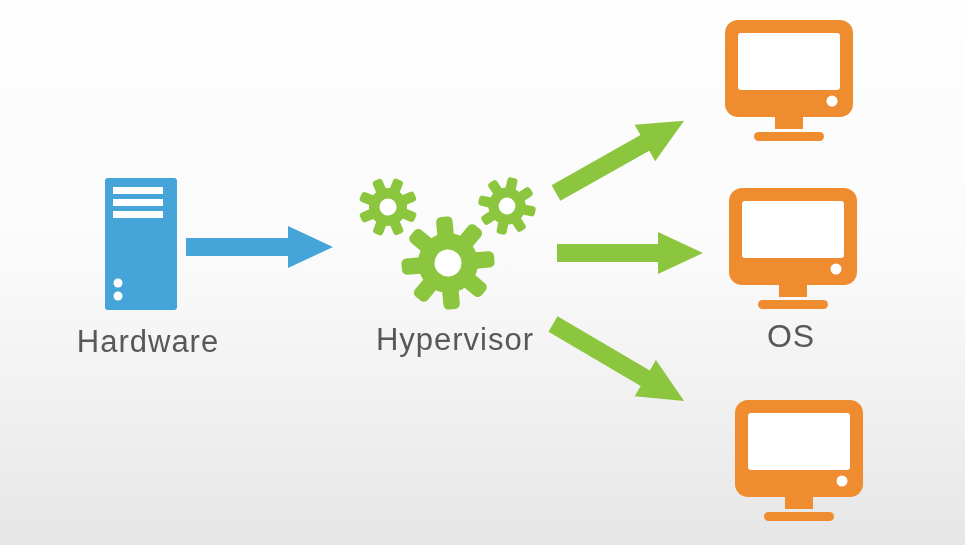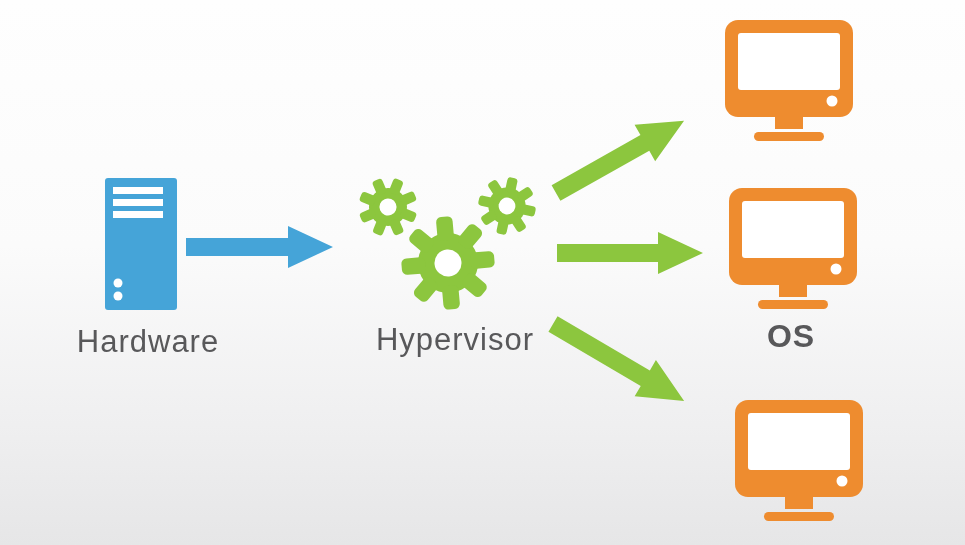--- a/index.html
+++ b/index.html
@@ -16,21 +16,21 @@
     position: absolute;
     color: #58585a;
     font-weight: 300;
     letter-spacing: 1px;
     text-align: center;
     line-height: 1;
     white-space: nowrap;
   }
   .lbl-hardware  { left: 60px;  top: 326px; width: 176px; font-size: 31px; }
   .lbl-hypervisor{ left: 355px; top: 324px; width: 200px; font-size: 31px; }
-  .lbl-os        { left: 741px; top: 320px; width: 100px; font-size: 32px; font-weight: bold; }
+  .lbl-os        { left: 741px; top: 320px; width: 100px; font-size: 32px; }
 </style>
 </head>
 <body>
 
 <div class="canvas">
 
   <svg class="abs" style="left:105px; top:178px;" width="72" height="132" viewBox="0 0 72 132">
     <rect x="0" y="0" width="72" height="132" rx="3" fill="#45a4d8"></rect>
     <rect x="8" y="9" width="50" height="7" fill="#ffffff"></rect>
     <rect x="8" y="21" width="50" height="7" fill="#ffffff"></rect>

